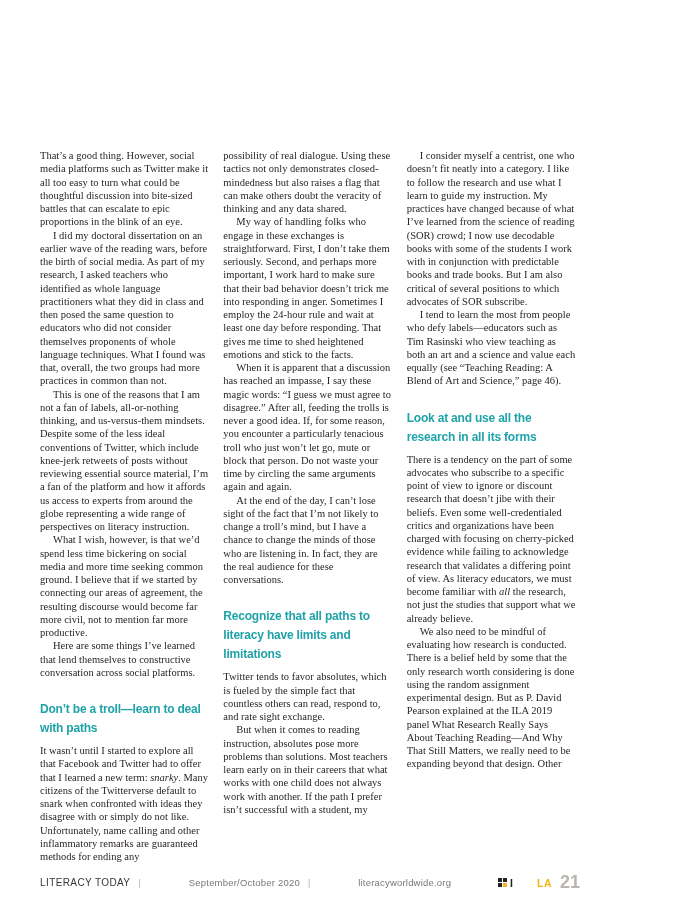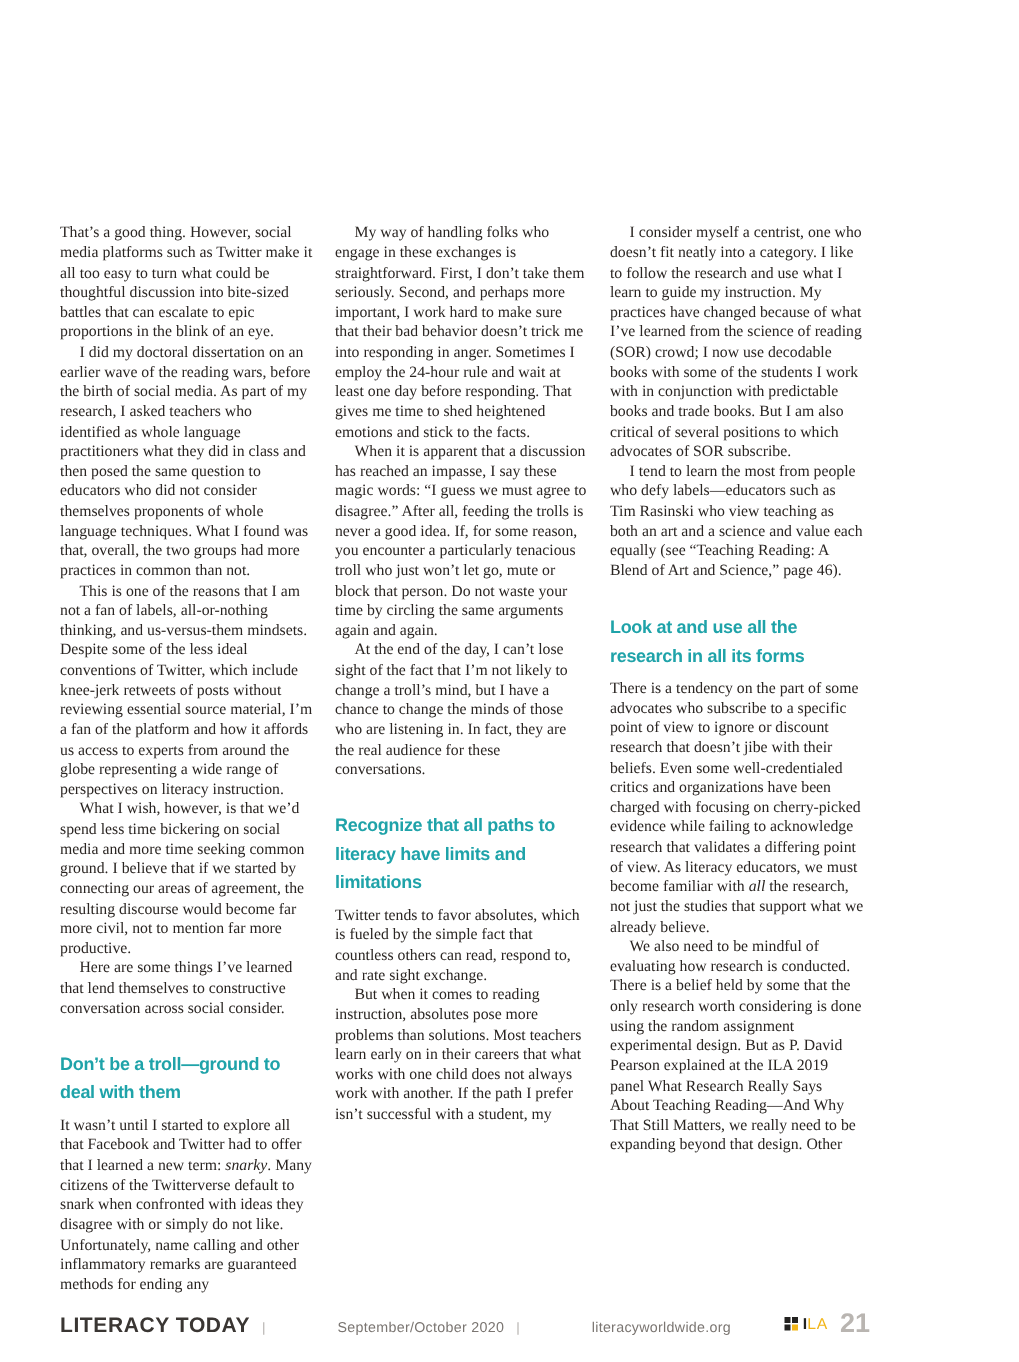--- a/index.html
+++ b/index.html
@@ -25,52 +25,53 @@
     color:var(--accent-teal, #1fa3a9);
   }
   .col > :first-child { margin-top:0; }
 
   .footer {
     position:absolute; left:40px; right:22px; top:872px;
     display:flex; justify-content:space-between; align-items:center;
     font-family:"Liberation Sans", sans-serif;
   }
   .footer-left { display:flex; align-items:baseline; }
-  .brand { font-weight:700; font-size:14px; letter-spacing:0.4px; color:var(--footer-dark, #3a3633); }
+  .brand { font-weight:400; font-size:10px; letter-spacing:0.4px; color:var(--footer-dark, #3a3633); }
   .sep { color:#b5b1ae; font-size:9px; margin:0 8px; }
   .muted { font-size:9.5px; color:var(--footer-gray, #7b7672); letter-spacing:0.2px;margin-left:40px; }
   .footer-right { display:flex; align-items:center; gap:8px; }
   .ila-logo { display:inline-flex; align-items:center; }
   .ila-mark {
     display:inline-grid; grid-template-columns:4px 4px; grid-template-rows:4px 4px;
     gap:1px; margin-right:3px;
   }
   .sq { display:block; width:4px; height:4px; }
   .sq.k { background:var(--logo-black, #232220); }
   .sq.y { background:var(--logo-yellow, #f2b517); }
   .ila-i  { font-weight:700; font-size:10.5px; color:var(--logo-black, #232220); }
-  .ila-la { font-weight:400; font-size:10.5px; color:var(--logo-yellow, #f2b517); letter-spacing:0.5px; }
+  .ila-la { font-weight:700; font-size:10.5px; color:var(--logo-yellow, #f2b517); letter-spacing:0.5px;margin-left:24px; }
   .pagenum { font-weight:700; font-size:18px; color:var(--page-number-gray, #b9b5b1); }
 </style>
 </head>
 <body>
 
 <div class="page">
 
   <div class="columns">
     <div class="col">
         <p>That’s a good thing. However, social media platforms such as Twitter make it all too easy to turn what could be thoughtful discussion into bite-sized battles that can escalate to epic proportions in the blink of an eye.</p>
         <p class="indent">I did my doctoral dissertation on an earlier wave of the reading wars, before the birth of social media. As part of my research, I asked teachers who identified as whole language practitioners what they did in class and then posed the same question to educators who did not consider themselves proponents of whole language techniques. What I found was that, overall, the two groups had more practices in common than not.</p>
         <p class="indent">This is one of the reasons that I am not a fan of labels, all-or-nothing thinking, and us-versus-them mindsets. Despite some of the less ideal conventions of Twitter, which include knee-jerk retweets of posts without reviewing essential source material, I’m a fan of the platform and how it affords us access to experts from around the globe representing a wide range of perspectives on literacy instruction.</p>
         <p class="indent">What I wish, however, is that we’d spend less time bickering on social media and more time seeking common ground. I believe that if we started by connecting our areas of agreement, the resulting discourse would become far more civil, not to mention far more productive.</p>
-        <p class="indent">Here are some things I’ve learned that lend themselves to constructive conversation across social consider.</p>
-        <h2>Don’t be a troll—ground to deal with them</h2>
+        <p class="indent">Here are some things I’ve learned that lend themselves to constructive conversation across social platforms.</p>
+        <h2>Don’t be a troll—learn to deal with paths</h2>
         <p>It wasn’t until I started to explore all that Facebook and Twitter had to offer that I learned a new term: <em>snarky</em>. Many citizens of the Twitterverse default to snark when confronted with ideas they disagree with or simply do not like. Unfortunately, name calling and other inflammatory remarks are guaranteed methods for ending any</p>
       </div>
     <div class="col">
+        <p>possibility of real dialogue. Using these tactics not only demonstrates closed-mindedness but also raises a flag that can make others doubt the veracity of thinking and any data shared.</p>
         <p class="indent">My way of handling folks who engage in these exchanges is straightforward. First, I don’t take them seriously. Second, and perhaps more important, I work hard to make sure that their bad behavior doesn’t trick me into responding in anger. Sometimes I employ the 24-hour rule and wait at least one day before responding. That gives me time to shed heightened emotions and stick to the facts.</p>
         <p class="indent">When it is apparent that a discussion has reached an impasse, I say these magic words: “I guess we must agree to disagree.” After all, feeding the trolls is never a good idea. If, for some reason, you encounter a particularly tenacious troll who just won’t let go, mute or block that person. Do not waste your time by circling the same arguments again and again.</p>
         <p class="indent">At the end of the day, I can’t lose sight of the fact that I’m not likely to change a troll’s mind, but I have a chance to change the minds of those who are listening in. In fact, they are the real audience for these conversations.</p>
         <h2>Recognize that all paths to literacy have limits and limitations</h2>
         <p>Twitter tends to favor absolutes, which is fueled by the simple fact that countless others can read, respond to, and rate sight exchange.</p>
         <p class="indent">But when it comes to reading instruction, absolutes pose more problems than solutions. Most teachers learn early on in their careers that what works with one child does not always work with another. If the path I prefer isn’t successful with a student, my</p>
       </div>
     <div class="col">
         <p class="indent">I consider myself a centrist, one who doesn’t fit neatly into a category. I like to follow the research and use what I learn to guide my instruction. My practices have changed because of what I’ve learned from the science of reading (SOR) crowd; I now use decodable books with some of the students I work with in conjunction with predictable books and trade books. But I am also critical of several positions to which advocates of SOR subscribe.</p>
         <p class="indent">I tend to learn the most from people who defy labels—educators such as Tim Rasinski who view teaching as both an art and a science and value each equally (see “Teaching Reading: A Blend of Art and Science,” page 46).</p>

